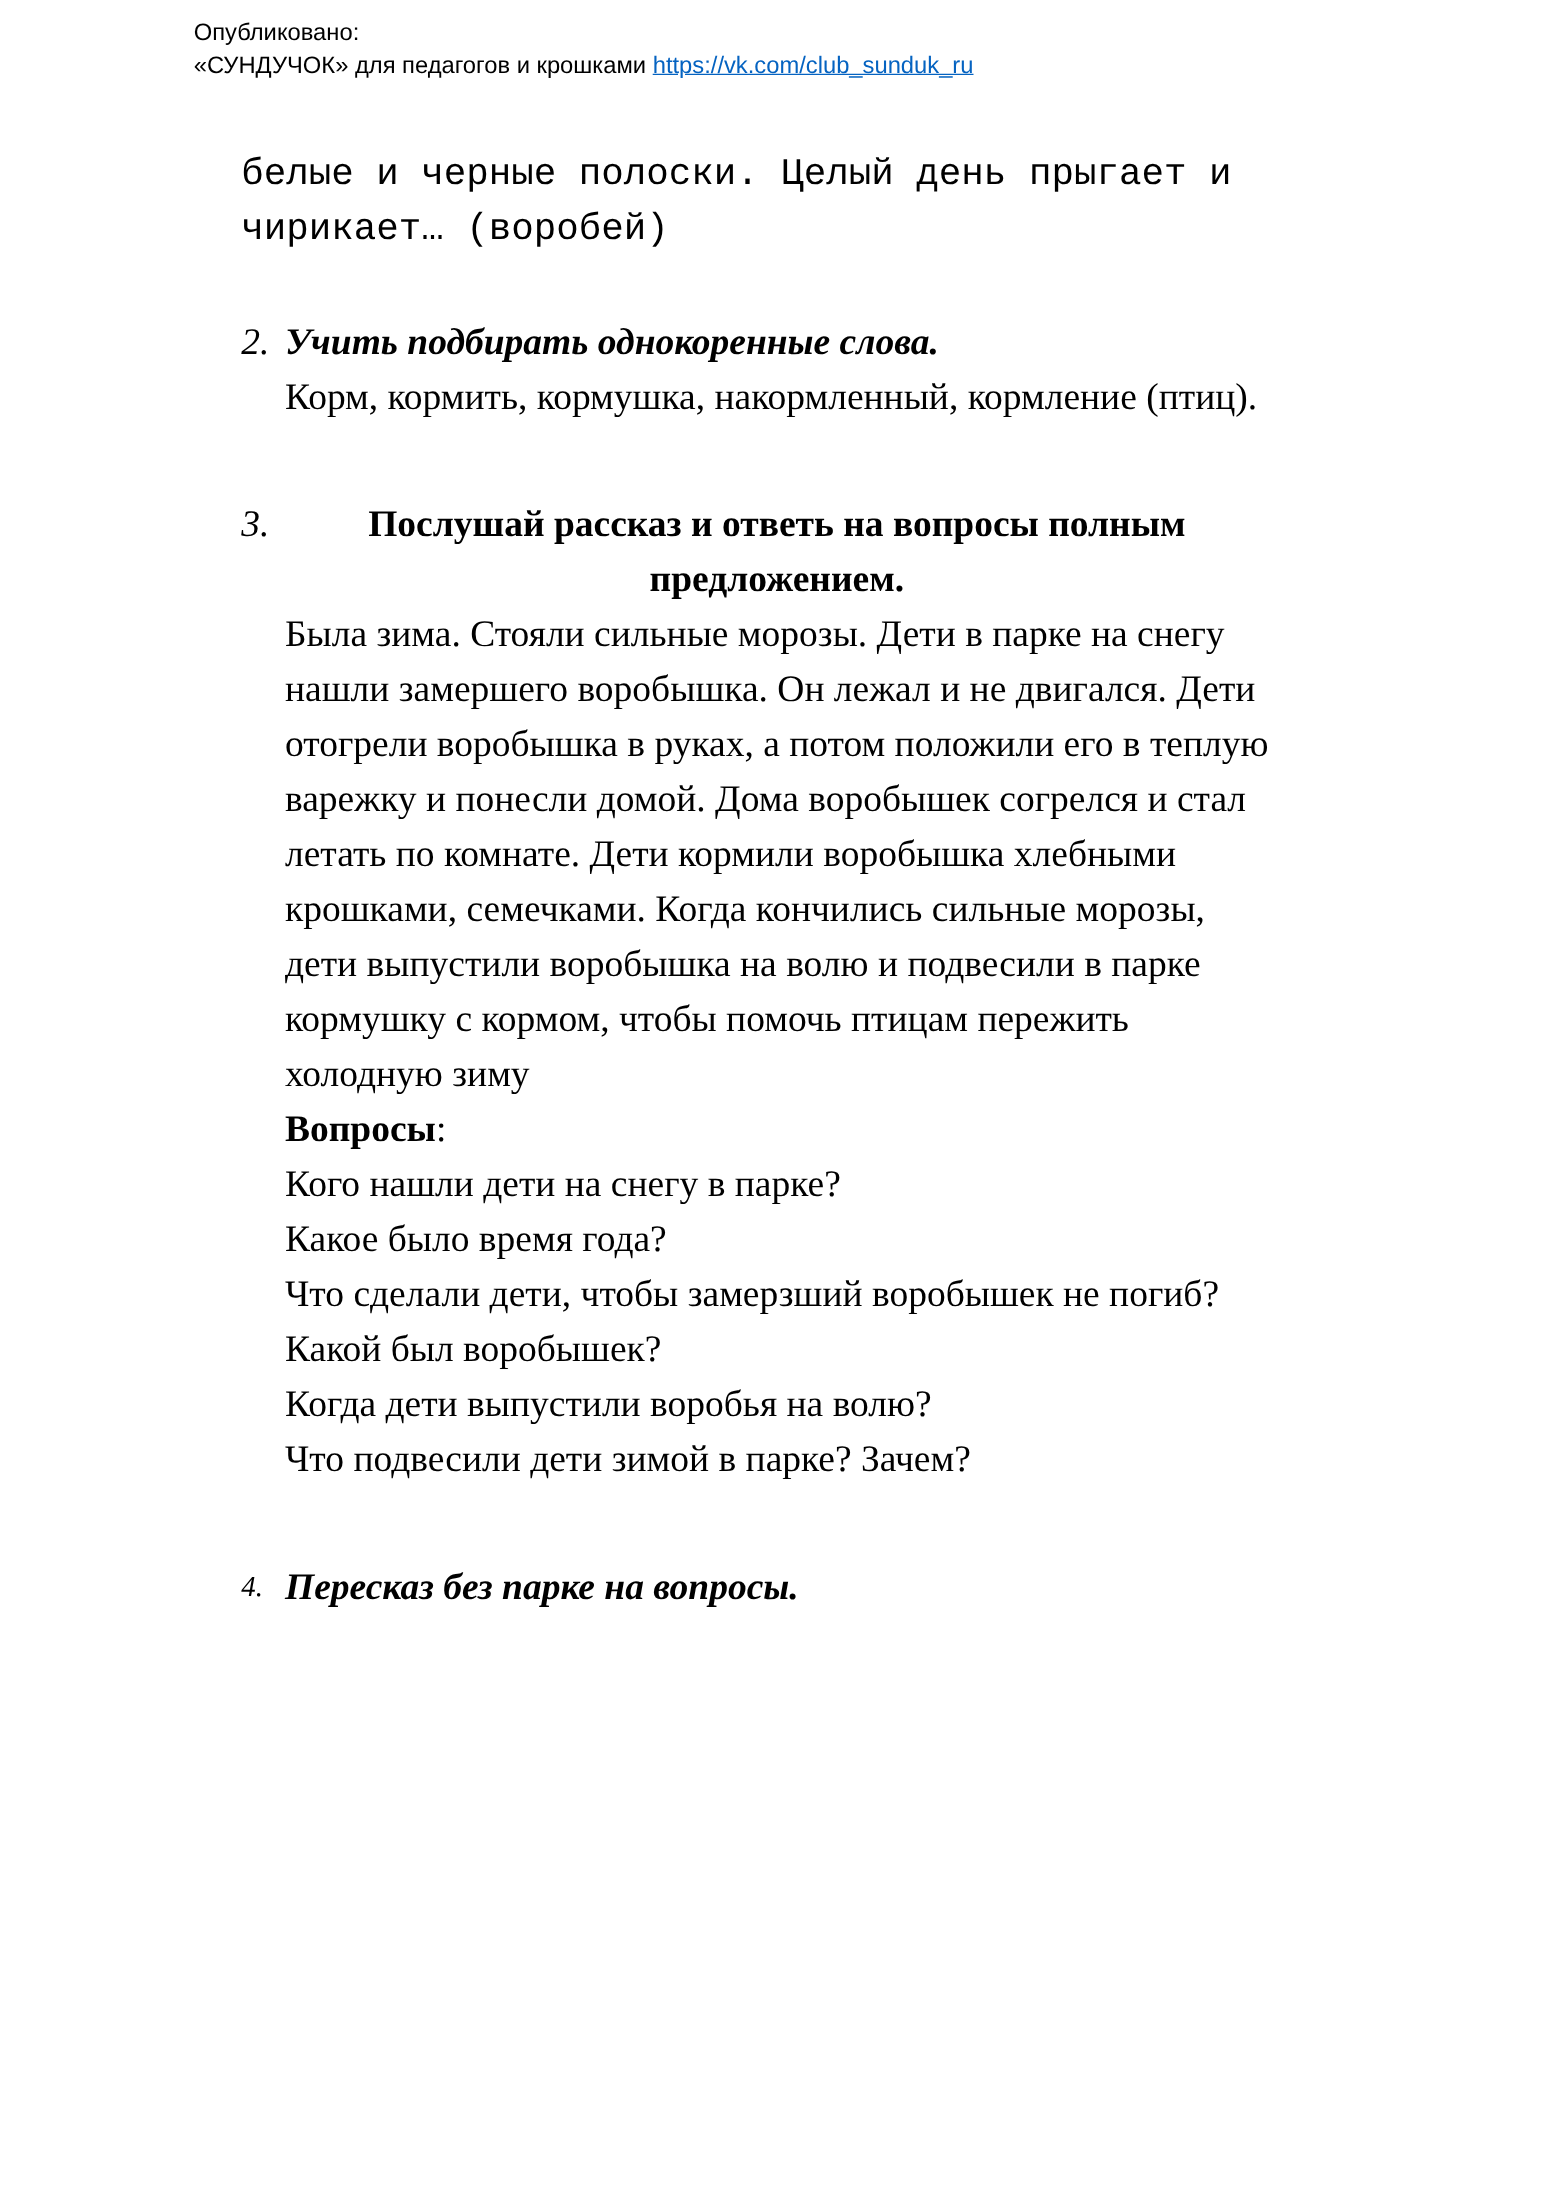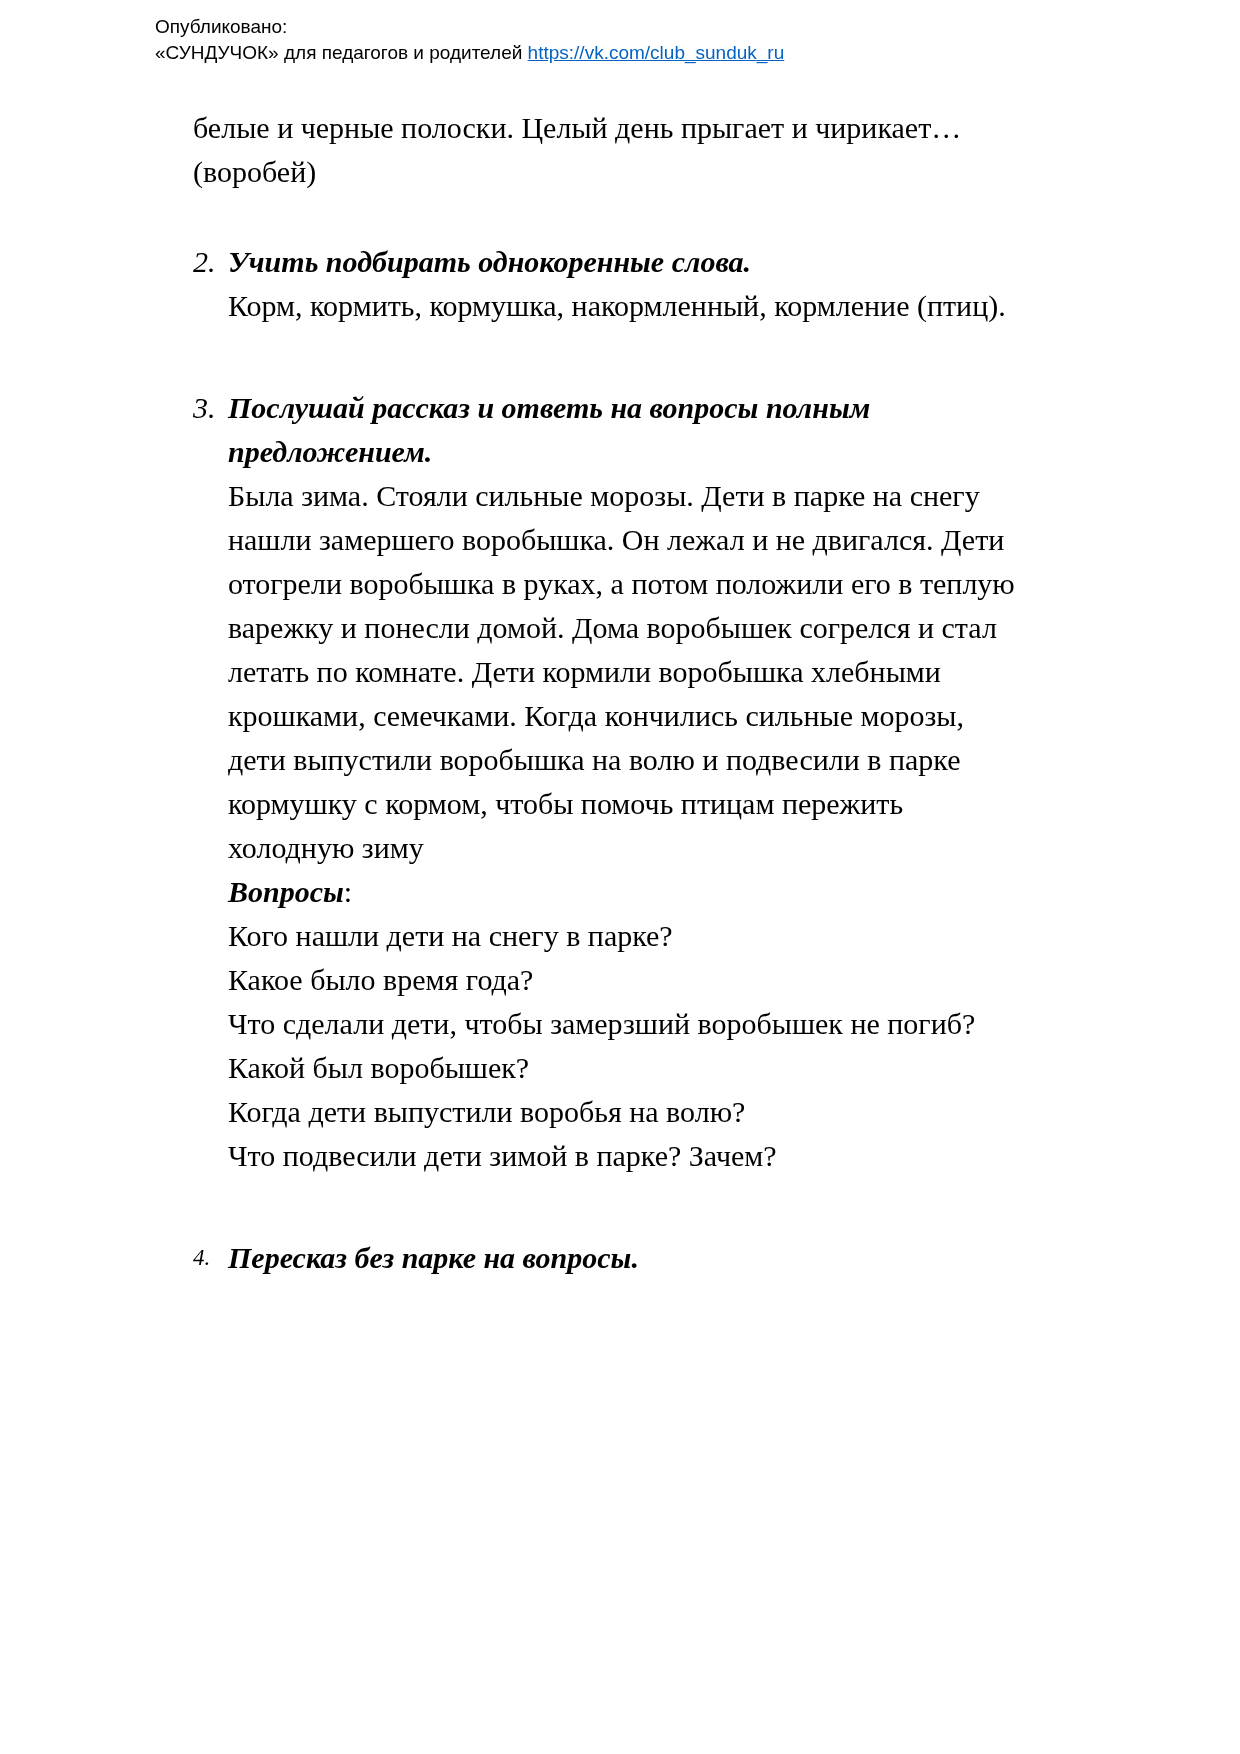--- a/index.html
+++ b/index.html
@@ -34,42 +34,43 @@
   }
   .content {
     position: absolute;
     left: 193px;
     top: 102px;
     width: 822px;
     font-size: 30px;
     line-height: 44px;
   }
   .intro {
-    margin: 4px 0 22px 0;
+    margin: 16px 0 22px 0;
+    font-family: Liberation Mono, monospace;
   }
   .item {
     display: flex;
     align-items: flex-start;
   }
   .num {
     width: 35px;
     flex: 0 0 35px;
     font-style: italic;
   }
   .num.small {
     font-size: 23px;
     line-height: 44px;
   }
   .item-body {
     flex: 1 1 auto;
     width: 787px;
   }
   .bold-italic {
     font-weight: bold;
-    font-style: italic;
+    text-align: center;
   }
   .title {
     font-weight: bold;
     font-style: italic;
   }
   .plain {
     font-weight: normal;
     font-style: normal;
   }
   .gap-md { margin-top: 46px; }
@@ -80,21 +81,21 @@
   }
 </style>
 </head>
 <body>
 
 <div class="page">
 
   <div class="doc-header">
     <div>Опубликовано:</div>
     <div>
-      <span>«СУНДУЧОК» для педагогов и родителей </span><a class="link">https://vk.com/club_sunduk_ru</a>
+      <span>«СУНДУЧОК» для педагогов и крошками </span><a class="link">https://vk.com/club_sunduk_ru</a>
     </div>
   </div>
 
   <div class="content">
 
     <p class="intro">белые и черные полоски. Целый день прыгает и чирикает… (воробей)</p>
 
     <div class="item gap-md">
       <span class="num">2.</span>
       <div class="item-body">

